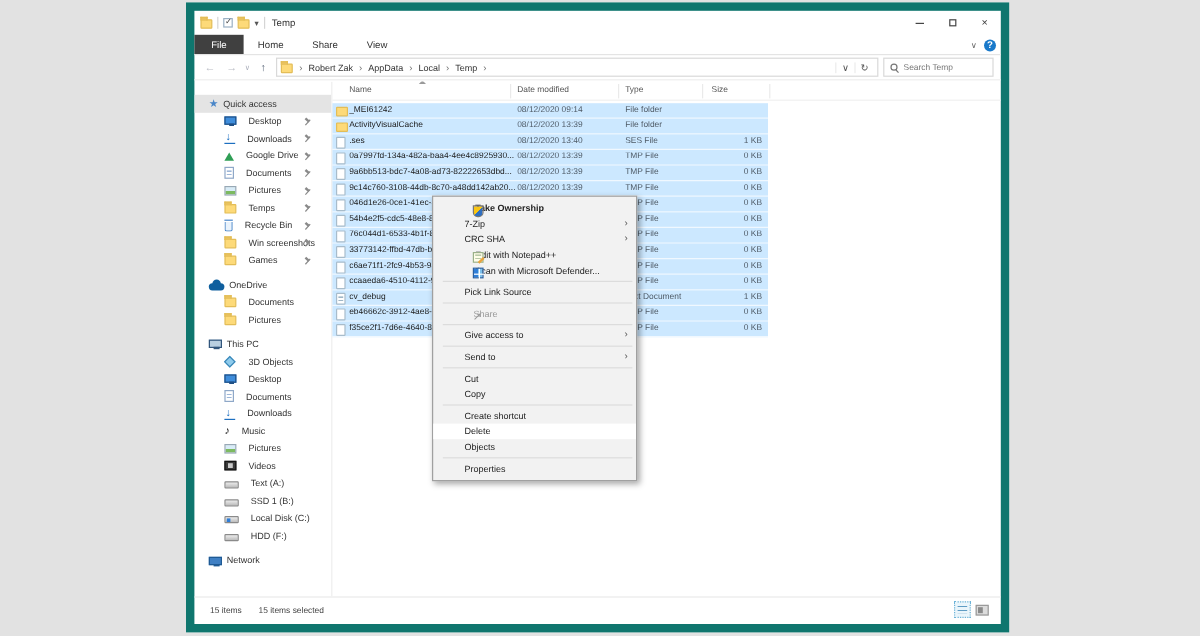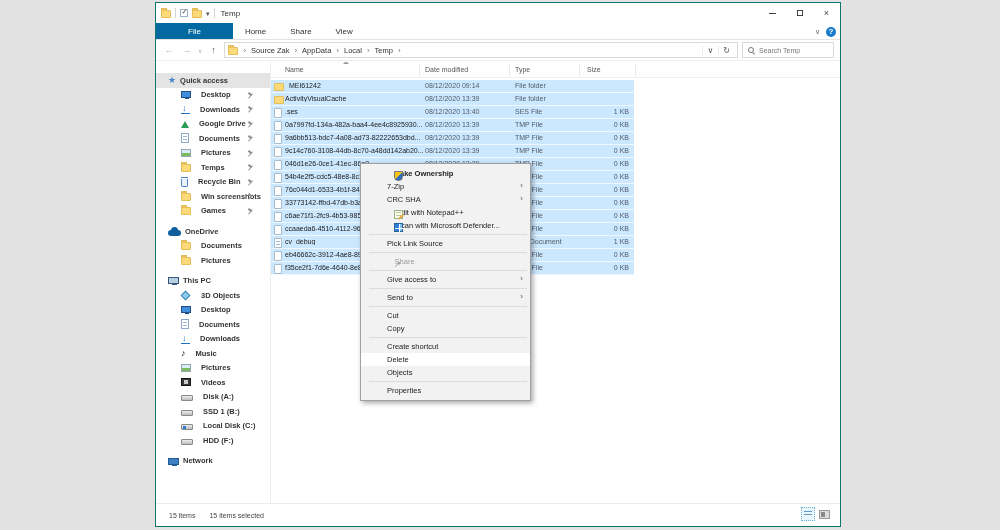--- a/index.html
+++ b/index.html
@@ -1,55 +1,55 @@
 <!DOCTYPE html>
 <html><head>
 <meta charset="utf-8">
 <style>
   * { margin:0; padding:0; box-sizing:border-box; }
   html,body { width:1000px; height:530px; overflow:hidden; }
   body { background:#e2e2e2; font-family:"Liberation Sans","DejaVu Sans",sans-serif; color:#222; position:relative; }
 
-  .window { position:absolute; left:155px; top:2px; width:686px; height:525px; background:#fff; border:1px solid #0f766e; }
+  .window { position:absolute; left:155px; top:2px; width:686px; height:525px; background:#fff; border:7px solid #0f766e; }
 
   
   .titlebar { position:relative; height:20px; display:flex; align-items:center; padding-left:5px; font-size:8px; }
   .qat { display:flex; align-items:center; gap:4px; }
   .qat-sep { width:1px; height:10px; background:#d5d5d5; }
   .title-text { margin-left:6px; font-size:8px; color:#333; }
   .win-controls { position:absolute; right:0; top:0; height:20px; display:flex; }
   .win-btn { width:27px; height:20px; display:flex; align-items:center; justify-content:center; color:#444; font-size:9px; cursor:default; }
   .minimize-bar { width:7px; height:1px; background:#444; }
   .maximize-box { width:6px; height:6px; border:1px solid #444; }
 
   
   .tabs { position:relative; height:17px; display:flex; align-items:stretch; border-bottom:1px solid #e4e4e4; }
   .tab { padding:0 12px; display:flex; align-items:center; font-size:8px; color:#333; }
-  .tab.active { background:#0369a1; color:#fff; padding:0 32px; }
+  .tab.active { background:#404040; color:#fff; padding:0 14px; }
   .ribbon-right { position:absolute; right:4px; top:0; height:17px; display:flex; align-items:center; gap:6px; }
   .chevron-glyph { font-size:7px; color:#666; }
   .help-circle { width:10px; height:10px; border-radius:50%; background:#1979ca; color:#fff; font-size:8px; font-weight:bold; display:flex; align-items:center; justify-content:center; }
 
   
   .toolbar { height:21px; display:flex; align-items:center; padding:0 6px; gap:4px; border-bottom:1px solid #eee; }
   .nav-arrow { font-size:9px; color:#b9bcc4; width:14px; text-align:center; }
   .nav-arrow.enabled { color:#49566b; }
   .tiny-chevron { font-size:6px; color:#a9adba; }
   .addressbar { flex:1; height:16px; border:1px solid #d9d9d9; background:#fff; display:flex; align-items:center; padding:0 3px; font-size:7.5px; color:#333; }
   .crumbs { display:flex; align-items:center; gap:5px; flex:1; }
   .crumb-sep { color:#777; font-size:8px; }
   .addr-right { display:flex; align-items:center; }
   .addr-btn { width:16px; text-align:center; color:#555; font-size:8px; border-left:1px solid #ececec; }
   .searchbox { width:92px; height:16px; border:1px solid #d9d9d9; background:#fff; display:flex; align-items:center; padding:0 4px; gap:3px; }
   .searchbox input { border:none; outline:none; width:100%; font-size:7px; font-family:inherit; color:#333; background:transparent; }
   .searchbox input::placeholder { color:#777; }
 
   
   .main { position:absolute; left:0; top:59px; right:0; bottom:23px; display:flex; overflow:hidden; }
-  .sidebar { width:114px; flex:none; padding-top:11px; overflow:hidden; font-size:7.5px; color:#333;font-weight:bold; }
+  .sidebar { width:114px; flex:none; padding-top:11px; overflow:hidden; font-size:7.5px; color:#333; }
   .side-row { position:relative; height:14.5px; display:flex; align-items:center; gap:4px; padding-left:12px; white-space:nowrap; }
   .side-row.child { padding-left:25px;gap:10px; }
   .side-row.selected { background:#e4e4e4; }
   .side-section { margin-top:6px; }
   .pin { position:absolute; right:16px; top:4px; width:7px; height:7px; }
   .pin::before { content:""; position:absolute; left:3px; top:1px; width:1px; height:6px; background:#8a8a8a; transform:rotate(42deg); }
   .pin::after { content:""; position:absolute; left:1px; top:1px; width:4px; height:2px; background:#8a8a8a; transform:rotate(42deg); }
 
   .files { position:relative; flex:1; border-left:1px solid #eee; }
   .filehdr { position:absolute; left:0; top:0; right:0; height:16px; font-size:7px; color:#555; border-bottom:1px solid #f0f0f0; }
@@ -174,21 +174,21 @@
 
   <div class="toolbar">
     <span class="nav-arrow">←</span>
     <span class="nav-arrow">→</span>
     <span class="tiny-chevron">∨</span>
     <span class="nav-arrow enabled">↑</span>
     <div class="addressbar">
       <div class="crumbs" id="crumbs">
           <span class="ic folder-icon"></span>
           <span class="crumb-sep">›</span>
-          <span class="crumb">Source Zak</span>
+          <span class="crumb">Robert Zak</span>
           <span class="crumb-sep">›</span>
           <span class="crumb">AppData</span>
           <span class="crumb-sep">›</span>
           <span class="crumb">Local</span>
           <span class="crumb-sep">›</span>
           <span class="crumb">Temp</span>
           <span class="crumb-sep">›</span>
         </div>
       <div class="addr-right">
         <span class="addr-btn">∨</span>
@@ -296,21 +296,21 @@
           <div class="side-row child">
             <span class="ic picture-icon"></span>
             <span>Pictures</span>
           </div>
           <div class="side-row child">
             <span class="ic video-icon"></span>
             <span>Videos</span>
           </div>
           <div class="side-row child">
             <span class="ic drive-icon"></span>
-            <span>Disk (A:)</span>
+            <span>Text (A:)</span>
           </div>
           <div class="side-row child">
             <span class="ic drive-icon"></span>
             <span>SSD 1 (B:)</span>
           </div>
           <div class="side-row child">
             <span class="ic windows-drive-icon"></span>
             <span>Local Disk (C:)</span>
           </div>
           <div class="side-row child">

